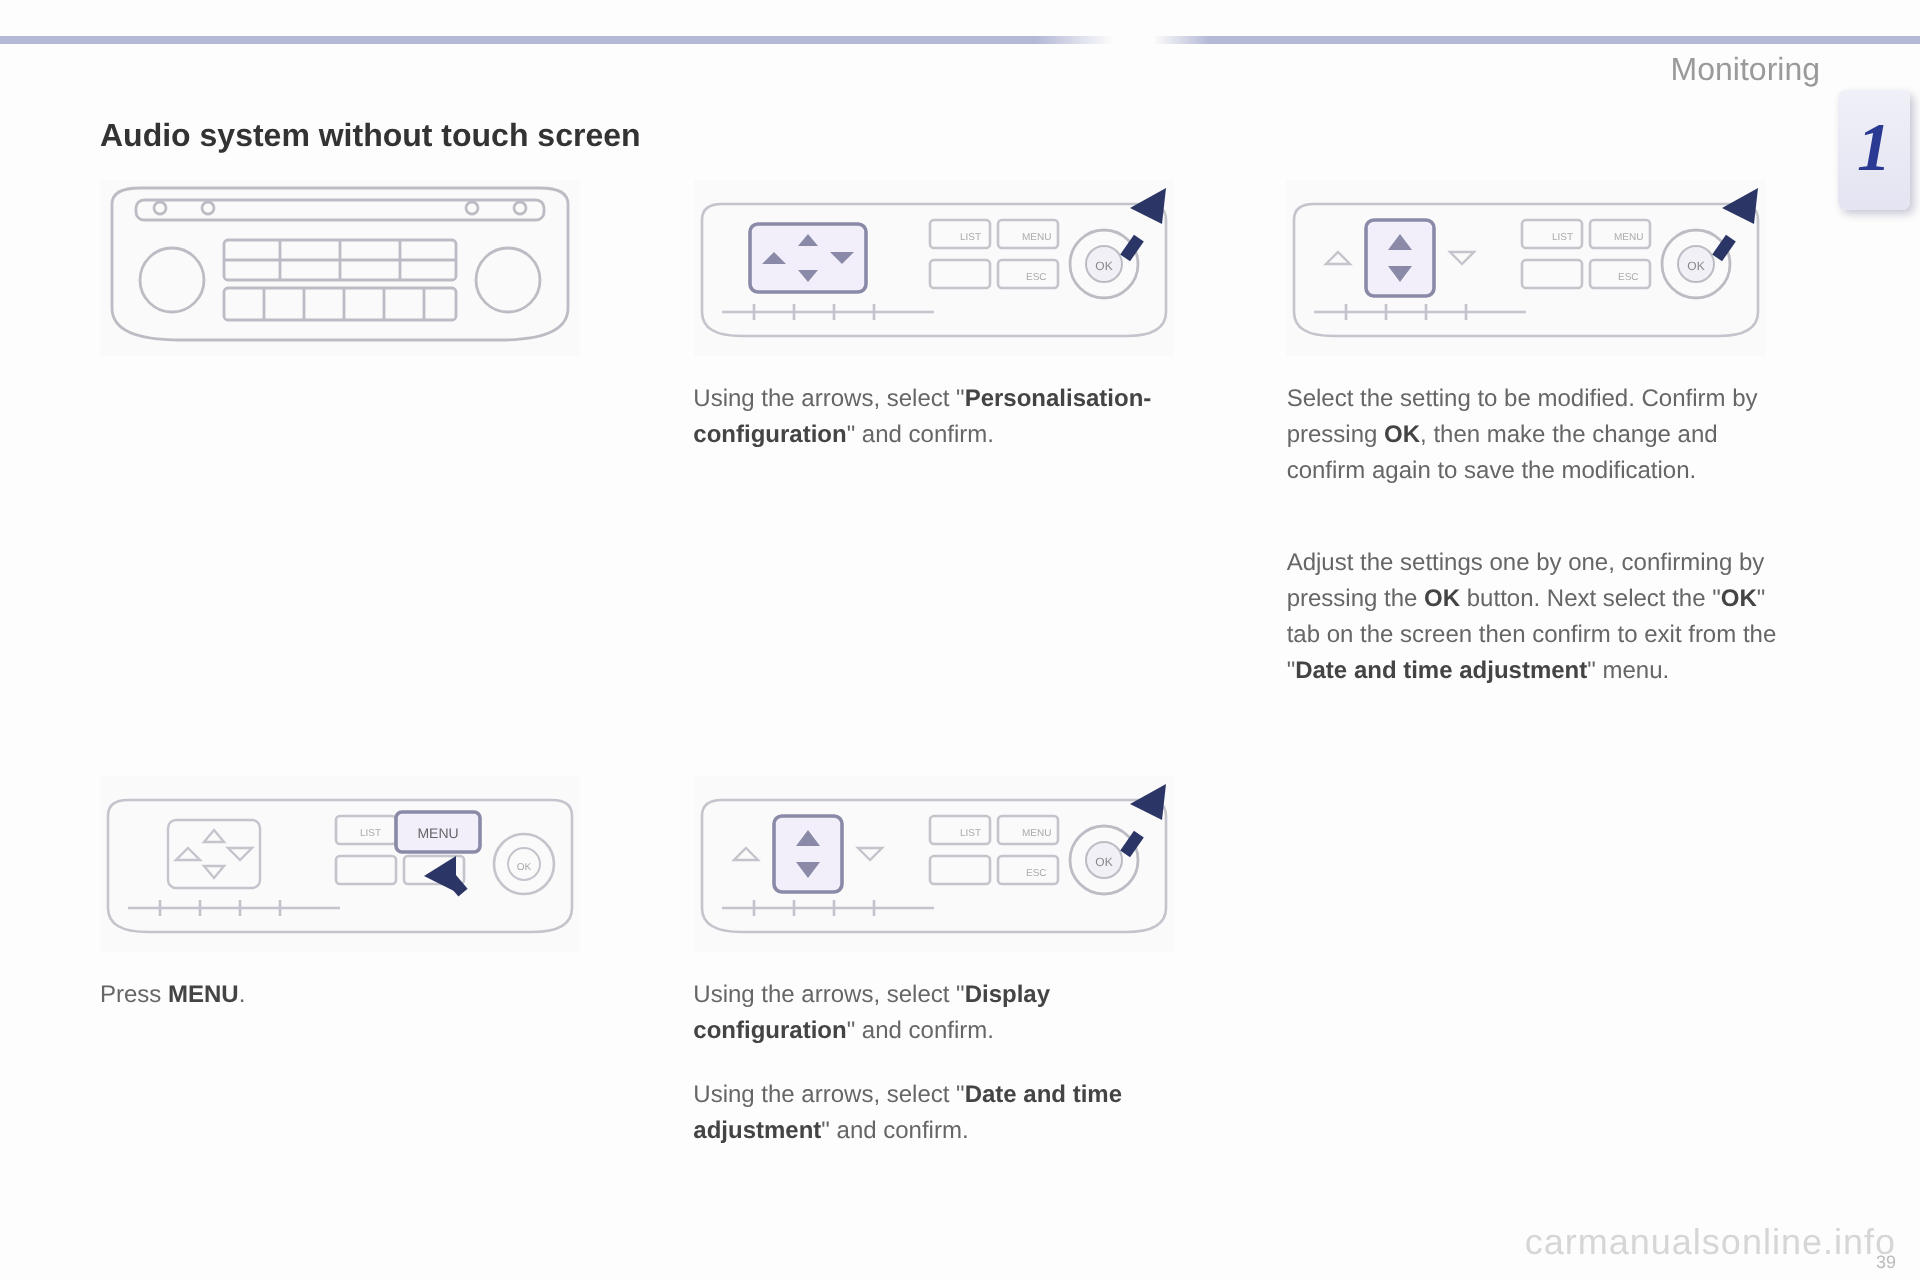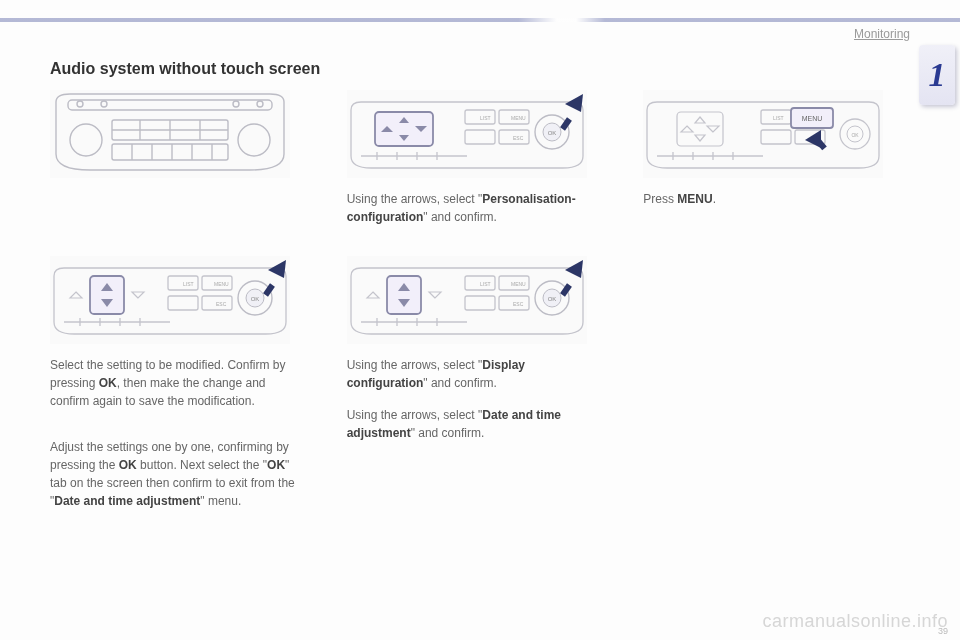--- a/index.html
+++ b/index.html
@@ -17,23 +17,22 @@
     top: 18px;
     left: 0; right: 0;
     height: 4px;
     background: linear-gradient(to right, #2d3a8c 0%, #2d3a8c 54%, #fff 58%, #fff 60%, #2d3a8c 63%, #2d3a8c 100%);
     opacity: 0.35;
   }
   .header-label {
     position: absolute;
     top: 27px;
     right: 50px;
-    font-size: 12px;
+    font-size: 16px;
     color: #9a9a9a;
-    text-decoration: underline;
   }
   .chapter-tab {
     position: absolute;
     right: 5px;
     top: 45px;
     width: 36px;
     height: 60px;
     border-radius: 4px;
     background: linear-gradient(to bottom, #f0f0f8, #e4e4f2);
     box-shadow: 2px 2px 4px rgba(40,40,90,0.25);
@@ -192,50 +191,20 @@
       </div>
       <div class="caption">
         <span>Using the arrows, select "</span><span class="b">Personalisation-configuration</span><span>" and confirm.</span>
       </div>
     </div>
 
     <div class="cell">
       <div class="illus">
         <svg width="240" height="88" viewBox="0 0 240 88">
           <use href="#panelB"></use>
-          <g fill="none" stroke="#c4c4cc" stroke-width="1.2">
-            <rect x="34" y="22" width="46" height="34" rx="4"></rect>
-            <polygon points="44,36 50,42 38,42"></polygon>
-            <polygon points="70,36 76,42 64,42" transform="rotate(180 70 39)"></polygon>
-            <polygon points="57,27 62,33 52,33"></polygon>
-            <polygon points="57,51 62,45 52,45"></polygon>
-          </g>
-
-          <rect x="148" y="18" width="42" height="20" rx="3" fill="#f2effa" stroke="#8a8aa8" stroke-width="1.8"></rect>
-          <text x="169" y="31" text-anchor="middle" font-size="7" fill="#666">MENU</text>
-          <circle cx="212" cy="44" r="15" fill="none" stroke="#c4c4cc" stroke-width="1.3"></circle>
-          <circle cx="212" cy="44" r="8" fill="none" stroke="#c4c4cc"></circle>
-          <text x="212" y="47" text-anchor="middle" font-size="5" fill="#aaa">OK</text>
-          <text x="130" y="30" font-size="5" fill="#aaa">LIST</text>
-
-          <g fill="#2c3666">
-            <polygon points="162,50 178,40 178,58"></polygon>
-            <rect x="174" y="46" width="6" height="14" transform="rotate(-40 177 53)"></rect>
-          </g>
-        </svg>
-      </div>
-      <div class="caption">
-        <span>Press </span><span class="b">MENU</span><span>.</span>
-      </div>
-    </div>
-
-    <div class="cell">
-      <div class="illus">
-        <svg width="240" height="88" viewBox="0 0 240 88">
-          <use href="#panelB"></use>
 
           <g>
             <rect x="40" y="20" width="34" height="38" rx="4" fill="#f2effa" stroke="#8a8aa8" stroke-width="1.8"></rect>
             <polygon points="57,27 63,35 51,35" fill="#8a8aa8"></polygon>
             <polygon points="57,51 63,43 51,43" fill="#8a8aa8"></polygon>
           </g>
           <g fill="none" stroke="#c4c4cc" stroke-width="1.2">
             <polygon points="26,36 32,42 20,42"></polygon>
             <polygon points="88,36 94,42 82,42" transform="rotate(180 88 39)"></polygon>
           </g>
@@ -258,20 +227,50 @@
         <div class="para" style="margin-top:28px">
           <span>Adjust the settings one by one, confirming by pressing the </span><span class="b">OK</span><span> button. Next select the "</span><span class="b">OK</span><span>" tab on the screen then confirm to exit from the "</span><span class="b">Date and time adjustment</span><span>" menu.</span>
         </div>
       </div>
     </div>
 
     <div class="cell">
       <div class="illus">
         <svg width="240" height="88" viewBox="0 0 240 88">
           <use href="#panelB"></use>
+          <g fill="none" stroke="#c4c4cc" stroke-width="1.2">
+            <rect x="34" y="22" width="46" height="34" rx="4"></rect>
+            <polygon points="44,36 50,42 38,42"></polygon>
+            <polygon points="70,36 76,42 64,42" transform="rotate(180 70 39)"></polygon>
+            <polygon points="57,27 62,33 52,33"></polygon>
+            <polygon points="57,51 62,45 52,45"></polygon>
+          </g>
+
+          <rect x="148" y="18" width="42" height="20" rx="3" fill="#f2effa" stroke="#8a8aa8" stroke-width="1.8"></rect>
+          <text x="169" y="31" text-anchor="middle" font-size="7" fill="#666">MENU</text>
+          <circle cx="212" cy="44" r="15" fill="none" stroke="#c4c4cc" stroke-width="1.3"></circle>
+          <circle cx="212" cy="44" r="8" fill="none" stroke="#c4c4cc"></circle>
+          <text x="212" y="47" text-anchor="middle" font-size="5" fill="#aaa">OK</text>
+          <text x="130" y="30" font-size="5" fill="#aaa">LIST</text>
+
+          <g fill="#2c3666">
+            <polygon points="162,50 178,40 178,58"></polygon>
+            <rect x="174" y="46" width="6" height="14" transform="rotate(-40 177 53)"></rect>
+          </g>
+        </svg>
+      </div>
+      <div class="caption">
+        <span>Press </span><span class="b">MENU</span><span>.</span>
+      </div>
+    </div>
+
+    <div class="cell">
+      <div class="illus">
+        <svg width="240" height="88" viewBox="0 0 240 88">
+          <use href="#panelB"></use>
           <g>
             <rect x="40" y="20" width="34" height="38" rx="4" fill="#f2effa" stroke="#8a8aa8" stroke-width="1.8"></rect>
             <polygon points="57,27 63,35 51,35" fill="#8a8aa8"></polygon>
             <polygon points="57,51 63,43 51,43" fill="#8a8aa8"></polygon>
           </g>
           <g fill="none" stroke="#c4c4cc" stroke-width="1.2">
             <polygon points="26,36 32,42 20,42"></polygon>
             <polygon points="88,36 94,42 82,42" transform="rotate(180 88 39)"></polygon>
           </g>
           <circle cx="205" cy="42" r="17" fill="none" stroke="#bcbcc5" stroke-width="1.4"></circle>

